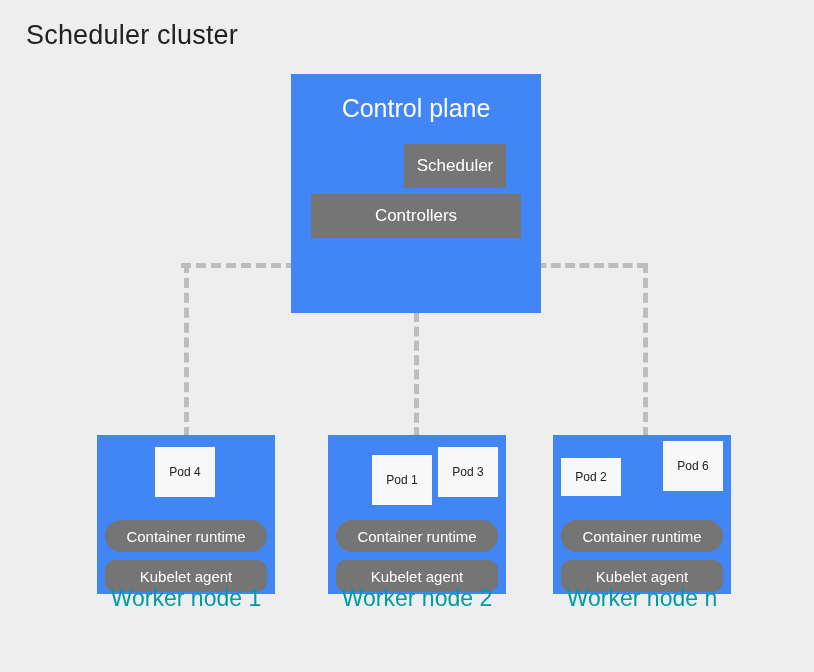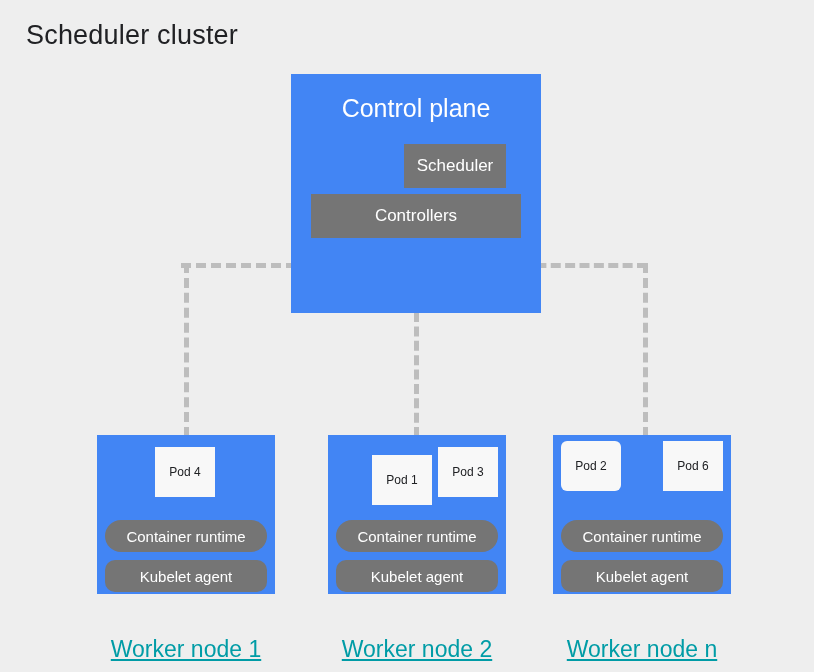--- a/index.html
+++ b/index.html
@@ -99,32 +99,31 @@
   }
   .bar-runtime { top: 85px; border-radius: 16px; }
   .bar-kubelet { top: 125px; border-radius: 10px; }
 
   
   #pod-4 { left: 58px; top: 12px; width: 60px; height: 50px; }
   
   #pod-1 { left: 8px;  top: 20px; width: 60px; height: 50px; margin-left: 36px; }
   #pod-3 { left: 110px;top: 12px; width: 60px; height: 50px; }
   
-  #pod-2 { left: 8px;  top: 6px;  width: 60px; height: 50px; border-radius: 6px; }
+  #pod-2 { left: 8px;  top: 23px;  width: 60px; height: 38px; }
   #pod-6 { left: 110px;top: 6px;  width: 60px; height: 50px; }
 
   .node-label {
     position: absolute;
-    top: 636px;
+    top: 585px;
     width: 200px;
     text-align: center;
     color: #009ca6;
     font-size: 23px;
     white-space: nowrap;
-    text-decoration: underline;
   }
   #label-1 { left: 86px; }
   #label-2 { left: 317px; }
   #label-n { left: 542px; }
 
   
   .conn {
     position: absolute;
     background: transparent;
   }

